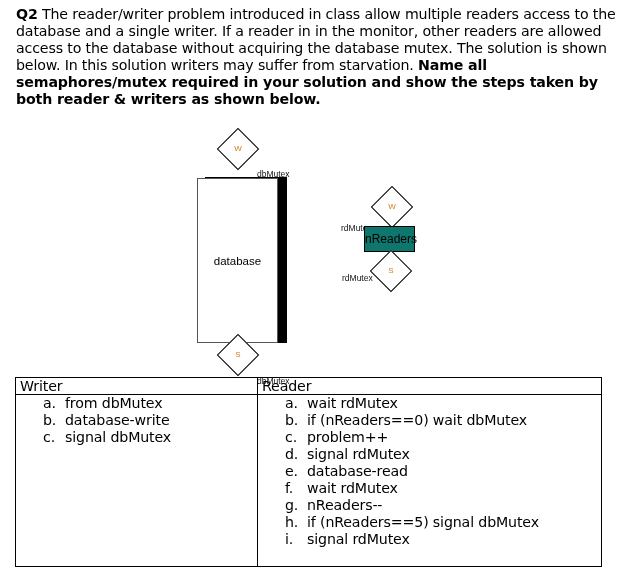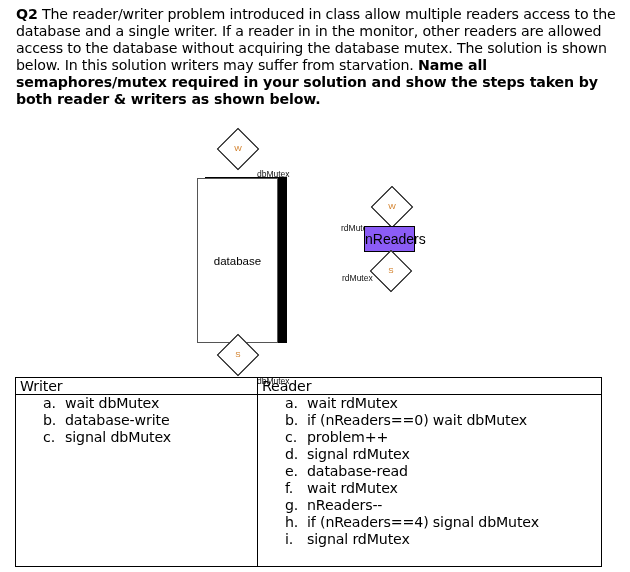--- a/index.html
+++ b/index.html
@@ -7,21 +7,21 @@
     .question { position: absolute; left: 16px; top: 6px; width: 610px; font-size: 14.2px; line-height: 17px; letter-spacing: -0.15px; }
     .question .qnum { color: #000000; font-weight: bold; }
     .question .bold { font-weight: bold; }
     .diagram { position: absolute; left: 0; top: 0; width: 630px; height: 380px; pointer-events: none; }
     .diamond { position: absolute; width: 28px; height: 28px; border: 1px solid #000; background: #fff; transform: rotate(45deg); }
     .diamond-glyph { position: absolute; font-family: "Liberation Sans", sans-serif; font-size: 8px; color: #d07a20; transform: rotate(-45deg); width: 28px; height: 28px; line-height: 28px; text-align: center; }
     .small-label { position: absolute; font-family: "Liberation Sans", sans-serif; font-size: 8.5px; color: #111; white-space: nowrap; margin-top: 13px; }
     .db-shadow { position: absolute; left: 205px; top: 177px; width: 82px; height: 166px; background: #000; }
     .db-box { position: absolute; left: 197px; top: 178px; width: 81px; height: 165px; background: #fff; border: 1px solid #555; box-sizing: border-box; }
     .db-label { position: absolute; left: 0; top: 76px; width: 100%; text-align: center; font-family: "Liberation Sans", sans-serif; font-size: 11.5px; }
-    .nreaders-box { position: absolute; left: 364px; top: 226px; width: 51px; height: 26px; border: 1px solid #000; background: #8b5cf6; box-sizing: border-box; font-family: "Liberation Sans", sans-serif; font-size: 14px; text-align: center; line-height: 24px; }
+    .nreaders-box { position: absolute; left: 364px; top: 226px; width: 51px; height: 26px; border: 1px solid #000; background: #0f766e; box-sizing: border-box; font-family: "Liberation Sans", sans-serif; font-size: 12px; text-align: center; line-height: 24px; }
     table.steps { position: absolute; left: 15px; top: 377px; width: 587px; height: 190px; border-collapse: collapse; font-size: 14.2px; letter-spacing: -0.15px; }
     table.steps td, table.steps th { border: 1px solid #000; padding: 0; vertical-align: top; text-align: left; font-weight: normal; }
     table.steps th { height: 16px; line-height: 16px; padding-left: 4px; margin-top: 40px; }
     table.steps th.writer-col { width: 237px; }
     ol.step-list { list-style: none; margin: 0; padding: 0 0 0 27px; }
     ol.step-list li { line-height: 17px; white-space: nowrap; }
     ol.step-list .marker { display: inline-block; width: 22px; }
   </style>
 </head>
 <body>
@@ -63,33 +63,33 @@
 
 <table class="steps">
   <tbody>
       <tr>
     <th class="writer-col">Writer</th>
     <th>Reader</th>
   </tr>
   <tr>
     <td>
       <ol class="step-list">
-        <li><span class="marker">a.</span><span>wait dbMutex</span></li>
+        <li><span class="marker">a.</span><span>from dbMutex</span></li>
         <li><span class="marker">b.</span><span>database-write</span></li>
         <li><span class="marker">c.</span><span>signal dbMutex</span></li>
       </ol>
     </td>
     <td>
       <ol class="step-list">
         <li><span class="marker">a.</span><span>wait rdMutex</span></li>
         <li><span class="marker">b.</span><span>if (nReaders==0) wait dbMutex</span></li>
         <li><span class="marker">c.</span><span>problem++</span></li>
         <li><span class="marker">d.</span><span>signal rdMutex</span></li>
         <li><span class="marker">e.</span><span>database-read</span></li>
         <li><span class="marker">f.</span><span>wait rdMutex</span></li>
         <li><span class="marker">g.</span><span>nReaders--</span></li>
-        <li><span class="marker">h.</span><span>if (nReaders==4) signal dbMutex</span></li>
+        <li><span class="marker">h.</span><span>if (nReaders==5) signal dbMutex</span></li>
         <li><span class="marker">i.</span><span>signal rdMutex</span></li>
       </ol>
     </td>
   </tr>
 </tbody>
   </table>
 
 </body></html>

